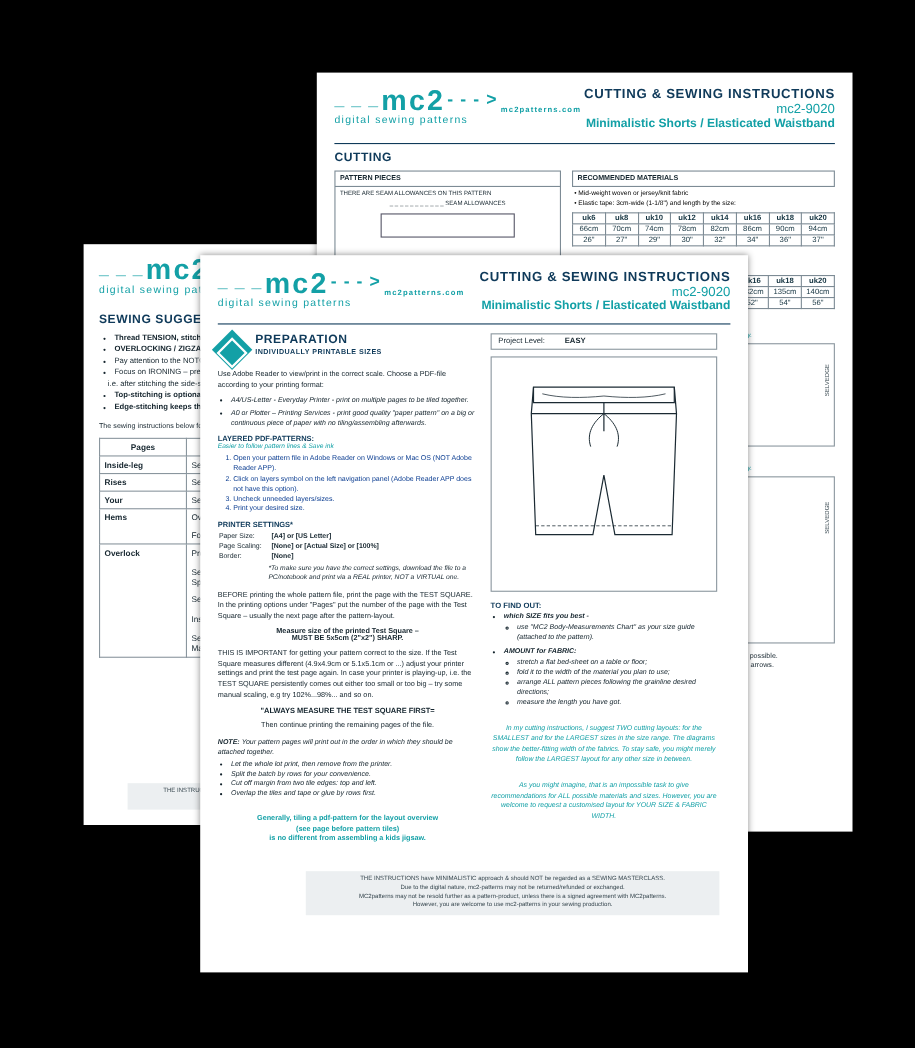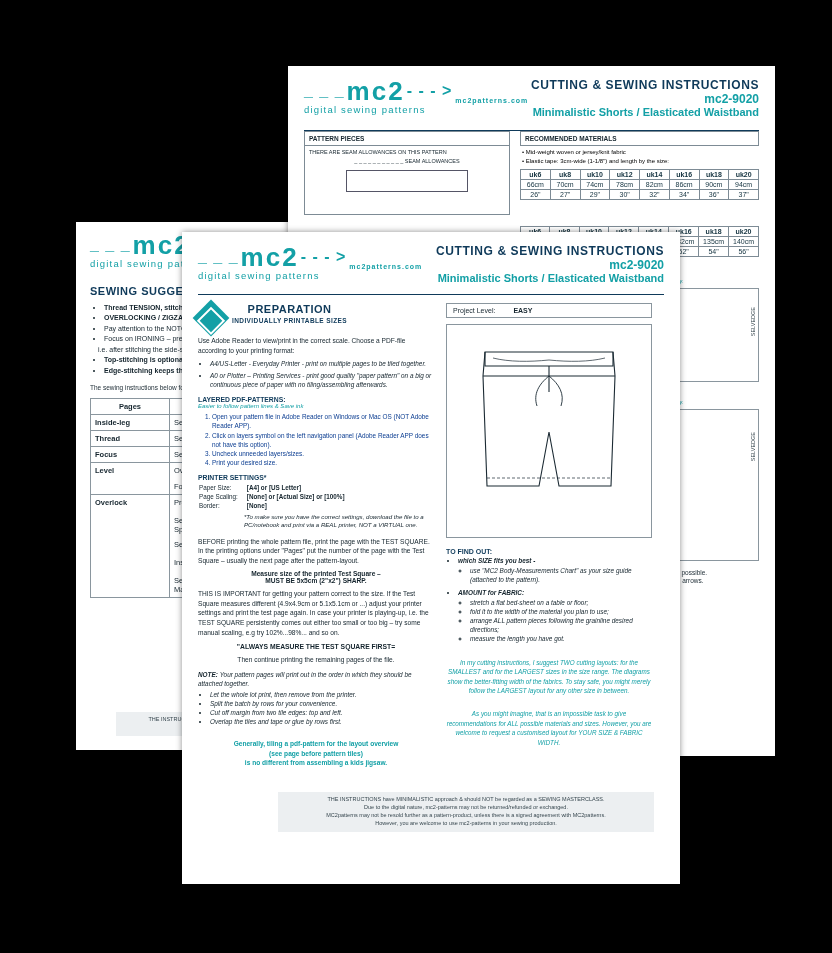--- a/index.html
+++ b/index.html
@@ -10,21 +10,21 @@
 
   
   .logo{display:flex;flex-direction:column;line-height:1;}
   .logo-row{display:flex;align-items:center;color:#13a0a6;font-weight:bold;letter-spacing:1px;white-space:nowrap;}
   .logo-dashes{letter-spacing:1px;}
   .logo-word{font-size:26px;letter-spacing:2px;margin:0 2px;}
   .logo-url{font-size:7px;color:#13a0a6;align-self:flex-end;margin-left:3px;}
   .logo-sub{color:#13a0a6;font-size:9.5px;letter-spacing:1.2px;margin-top:1px;}
 
   .hdr-title{text-align:right;color:#0f3a5a;font-weight:bold;font-size:12px;letter-spacing:.6px;}
-  .hdr-code{text-align:right;color:#13a0a6;font-weight:bold;font-size:12px;}
+  .hdr-code{text-align:right;color:#13a0a6;font-weight:normal;font-size:12px;}
   .hdr-sub{text-align:right;color:#13a0a6;font-weight:bold;font-size:11px;}
   .rule{height:1px;background:#0f3a5a;}
 
   .sec-title{font-weight:bold;color:#0f3a5a;font-size:11px;letter-spacing:.5px;}
 
   table.grid{border-collapse:collapse;width:100%;font-size:7px;}
   table.grid th,table.grid td{border:1px solid #7d8b95;padding:1px 2px;text-align:center;color:#13323f;}
   table.grid th{font-weight:bold;}
 
   .tiny{font-size:6.5px;line-height:1.25;color:#1b2a33;}
@@ -105,29 +105,29 @@
         <tbody>
             <tr>
           <th style="width:70px">Pages</th>
           <th>Operation</th>
         </tr>
         <tr>
           <td class="b">Inside-leg</td>
           <td>Sew &amp; overlock the inside-leg seams of both legs.</td>
         </tr>
         <tr>
-          <td class="b">Thread</td>
+          <td class="b">Rises</td>
           <td>Sew &amp; overlock the front and back rises (crotch seam).</td>
         </tr>
         <tr>
-          <td class="b">Focus</td>
+          <td class="b">Your</td>
           <td>Sew &amp; overlock the side seams; press them open.</td>
         </tr>
         <tr>
-          <td class="b">Level</td>
+          <td class="b">Hems</td>
           <td>
             <div>Overlock the bottom raw edges of the legs.</div>
             <div style="height:7px"></div>
             <div>Fold Hem allowance to the inside, press and top-stitch.</div>
           </td>
         </tr>
         <tr>
           <td class="b">Overlock</td>
           <td>
             <div>Process the waistband piece: overlock one long edge.</div>
@@ -166,20 +166,21 @@
           <div class="logo-sub">digital sewing patterns</div>
         </div>
         <div style="width:300px;">
           <div class="hdr-title">CUTTING  &amp;  SEWING   INSTRUCTIONS</div>
           <div class="hdr-code">mc2-9020</div>
           <div class="hdr-sub">Minimalistic Shorts / Elasticated Waistband</div>
         </div>
       </div>
 
       <div class="rule" style="margin-top:12px;"></div>
+      <div class="sec-title" style="margin:6px 0 6px;">CUTTING</div>
 
       <div style="display:flex;gap:10px;">
 
         <div style="width:206px;">
           <div class="pp-box b" style="background:#fff;">PATTERN PIECES</div>
           <div class="pp-box" style="border-top:none;height:62px;">
             <div style="font-size:5.5px;">THERE ARE  SEAM  ALLOWANCES  ON THIS PATTERN</div>
             <div style="font-size:5.5px;text-align:center;margin-top:3px;">_ _ _ _ _ _ _ _ _ _ _  SEAM ALLOWANCES</div>
             <div class="piece-rect"></div>
           </div>
@@ -306,21 +307,21 @@
       </div>
 
       <div class="rule" style="margin-top:10px;"></div>
 
       <div class="front-cols">
 
         <div class="col-left">
           <div class="prep-badge">
             <div class="diamond"></div>
             <div>
-              <div class="b navy" style="font-size:11px;letter-spacing:.5px;text-align:center;">PREPARATION</div>
+              <div class="b navy" style="font-size:11px;letter-spacing:.5px;">PREPARATION</div>
               <div class="b navy" style="font-size:6.5px;letter-spacing:.4px;margin-top:2px;">INDIVIDUALLY  PRINTABLE  SIZES</div>
             </div>
           </div>
 
           <div class="para">Use Adobe Reader to view/print in the correct scale. Choose a PDF-file according to your printing format:</div>
           <ul class="dsh">
             <li class="i">A4/US-Letter - Everyday Printer - print on multiple pages to be tiled together.</li>
             <li class="i" style="margin-top:3px;">A0 or Plotter – Printing Services - print good quality "paper pattern" on a big or continuous piece of paper with no tiling/assembling afterwards.</li>
           </ul>
 

